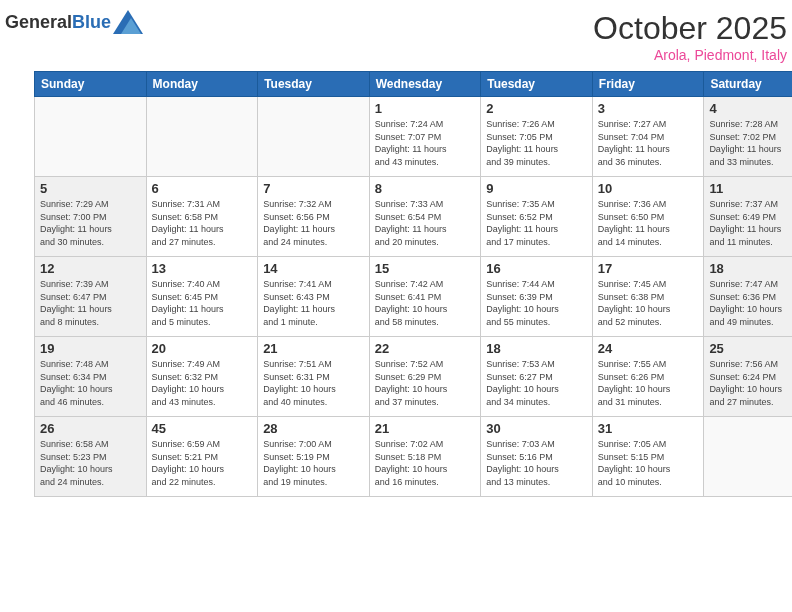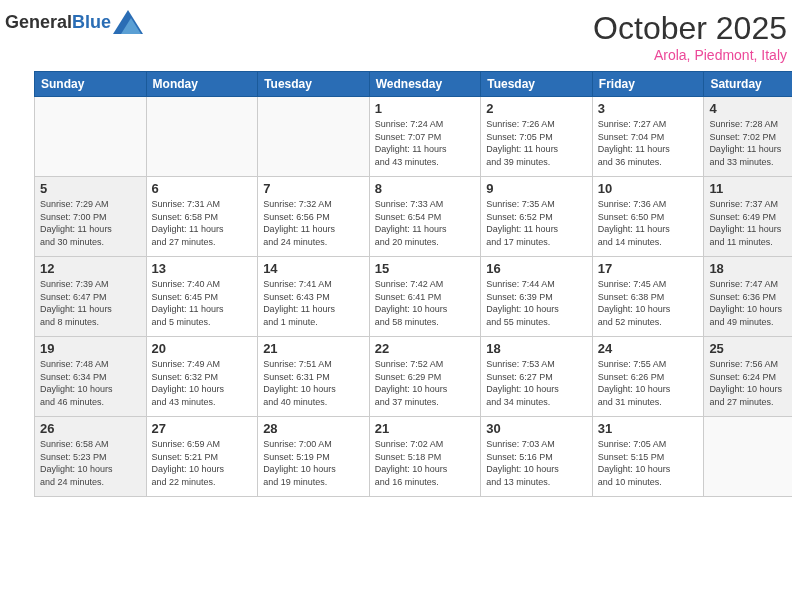--- a/index.html
+++ b/index.html
@@ -192,21 +192,21 @@
             <div class="day-number">25</div>
             <div class="day-info">Sunrise: 7:56 AM<br>Sunset: 6:24 PM<br>Daylight: 10 hours<br>and 27 minutes.</div>
           </td>
         </tr>
         <tr>
           <td class="weekend">
             <div class="day-number">26</div>
             <div class="day-info">Sunrise: 6:58 AM<br>Sunset: 5:23 PM<br>Daylight: 10 hours<br>and 24 minutes.</div>
           </td>
           <td>
-            <div class="day-number">27</div>
+            <div class="day-number">45</div>
             <div class="day-info">Sunrise: 6:59 AM<br>Sunset: 5:21 PM<br>Daylight: 10 hours<br>and 22 minutes.</div>
           </td>
           <td>
             <div class="day-number">28</div>
             <div class="day-info">Sunrise: 7:00 AM<br>Sunset: 5:19 PM<br>Daylight: 10 hours<br>and 19 minutes.</div>
           </td>
           <td>
             <div class="day-number">21</div>
             <div class="day-info">Sunrise: 7:02 AM<br>Sunset: 5:18 PM<br>Daylight: 10 hours<br>and 16 minutes.</div>
           </td>

